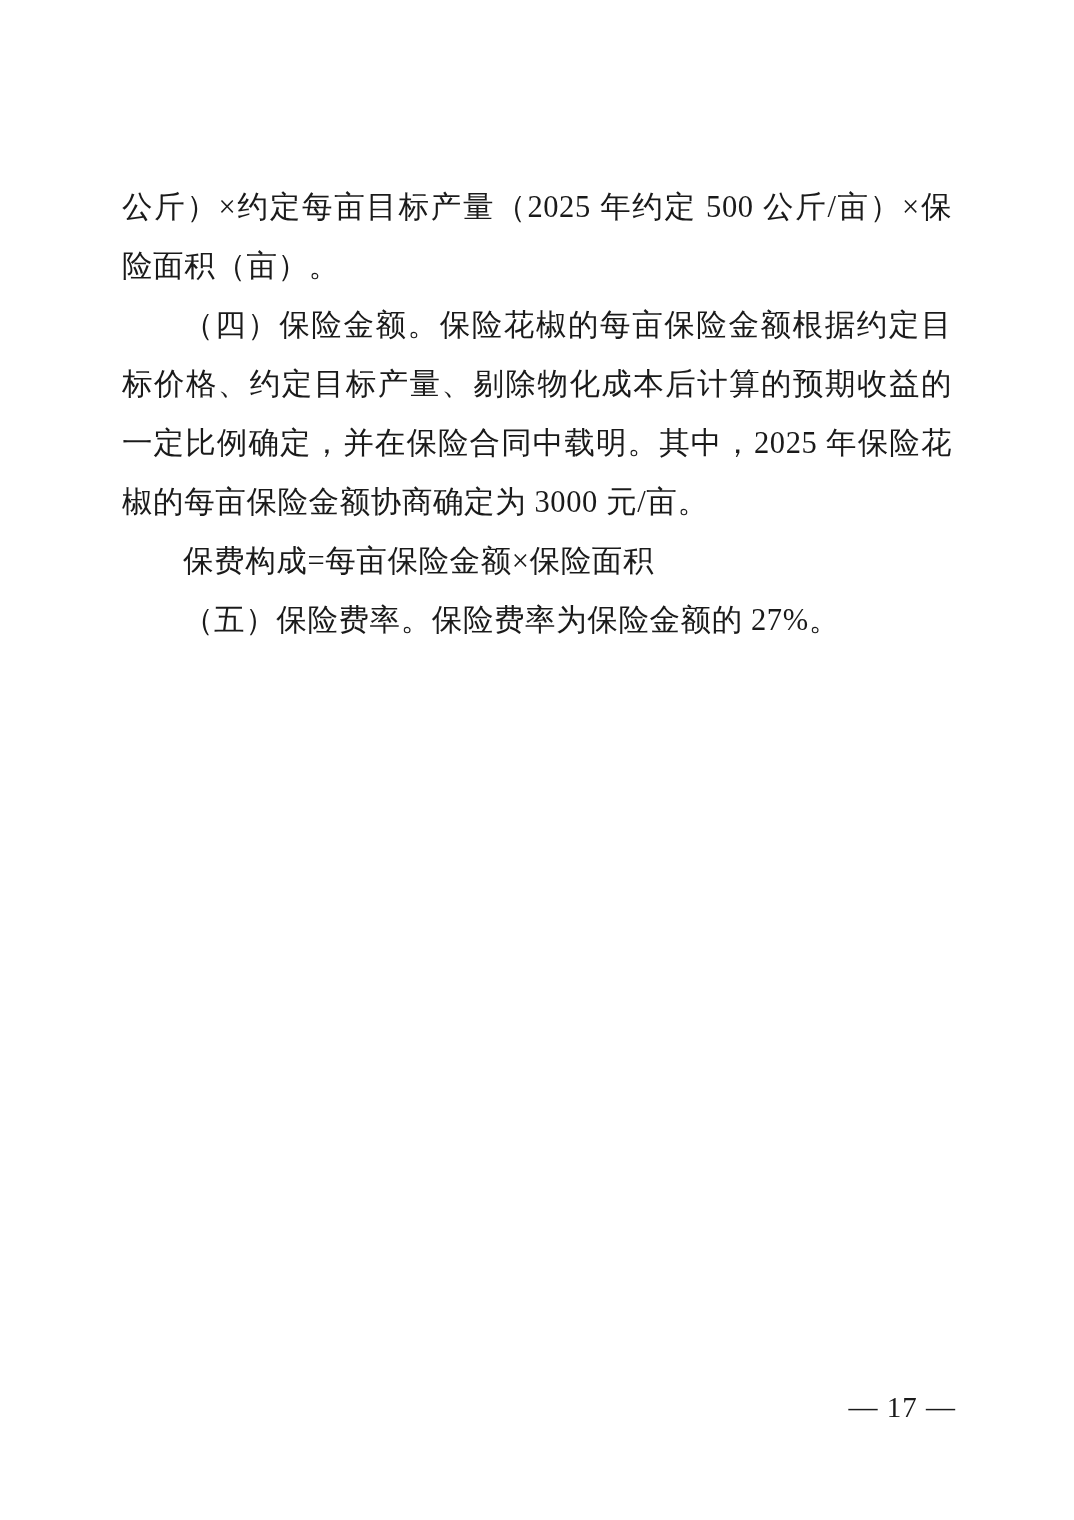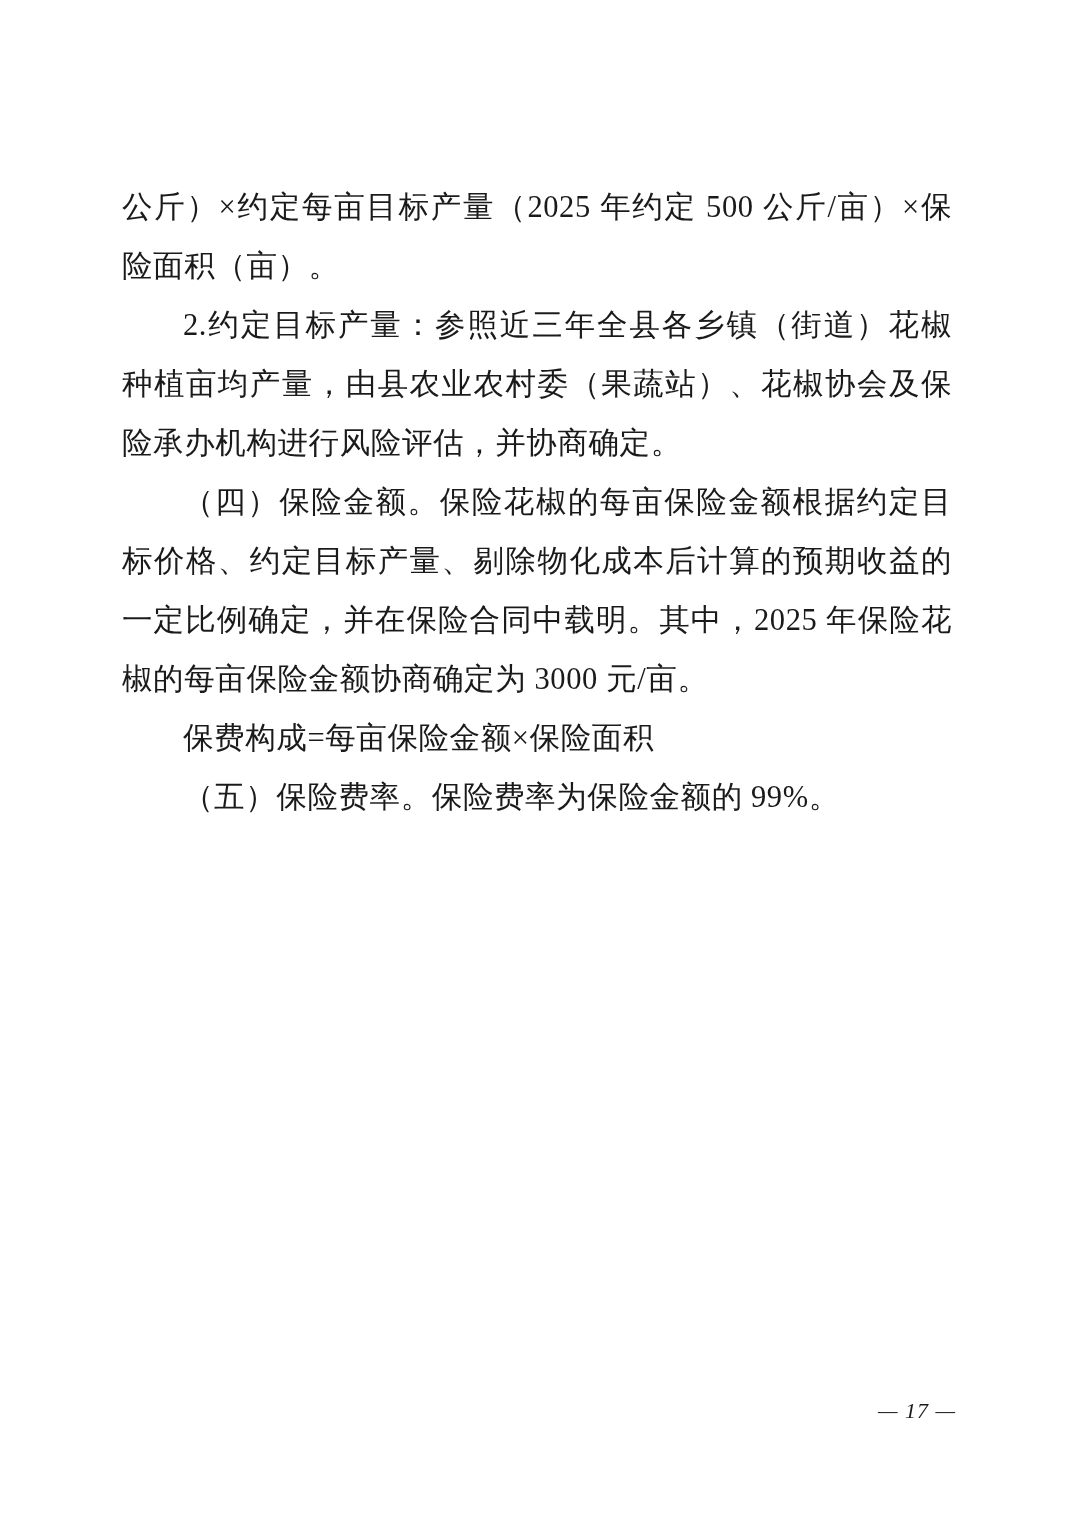--- a/index.html
+++ b/index.html
@@ -33,32 +33,30 @@
     margin: 0;
     word-break: break-all;
   }
   .indent {
     text-indent: 61px;
   }
   .page-number {
     position: absolute;
     right: 118px;
     bottom: 96px;
-    font-size: 22px;
+    font-size: 29px;
     letter-spacing: 1px;
     font-family: "Liberation Serif", "DejaVu Serif", serif;
     color: #1a1a1a;
-    font-style: italic;
   }
 </style>
 </head>
 <body>
 
 <div class="page">
   <div class="content">
     <p class="para">公斤）×约定每亩目标产量（2025 年约定 500 公斤/亩）×保险面积（亩）。</p>
-    <p class="para indent">2.约定目标产量：参照近三年全县各乡镇（街道）花椒种植亩均产量，由县农业农村委（果蔬站）、花椒协会及保险承办机构进行风险评估，并协商确定。</p>
     <p class="para indent">（四）保险金额。保险花椒的每亩保险金额根据约定目标价格、约定目标产量、剔除物化成本后计算的预期收益的一定比例确定，并在保险合同中载明。其中，2025 年保险花椒的每亩保险金额协商确定为 3000 元/亩。</p>
     <p class="para indent">保费构成=每亩保险金额×保险面积</p>
-    <p class="para indent">（五）保险费率。保险费率为保险金额的 99%。</p>
+    <p class="para indent">（五）保险费率。保险费率为保险金额的 27%。</p>
   </div>
   <div class="page-number">— 17 —</div>
 </div>
 
 </body></html>

